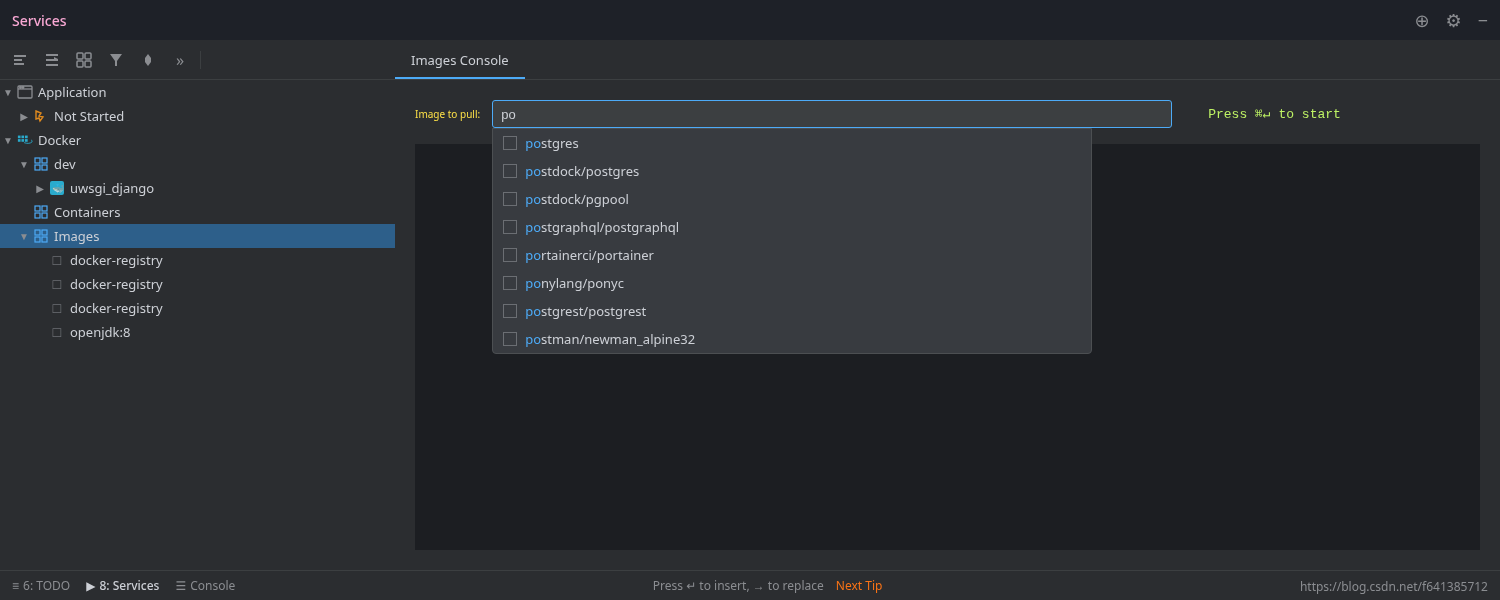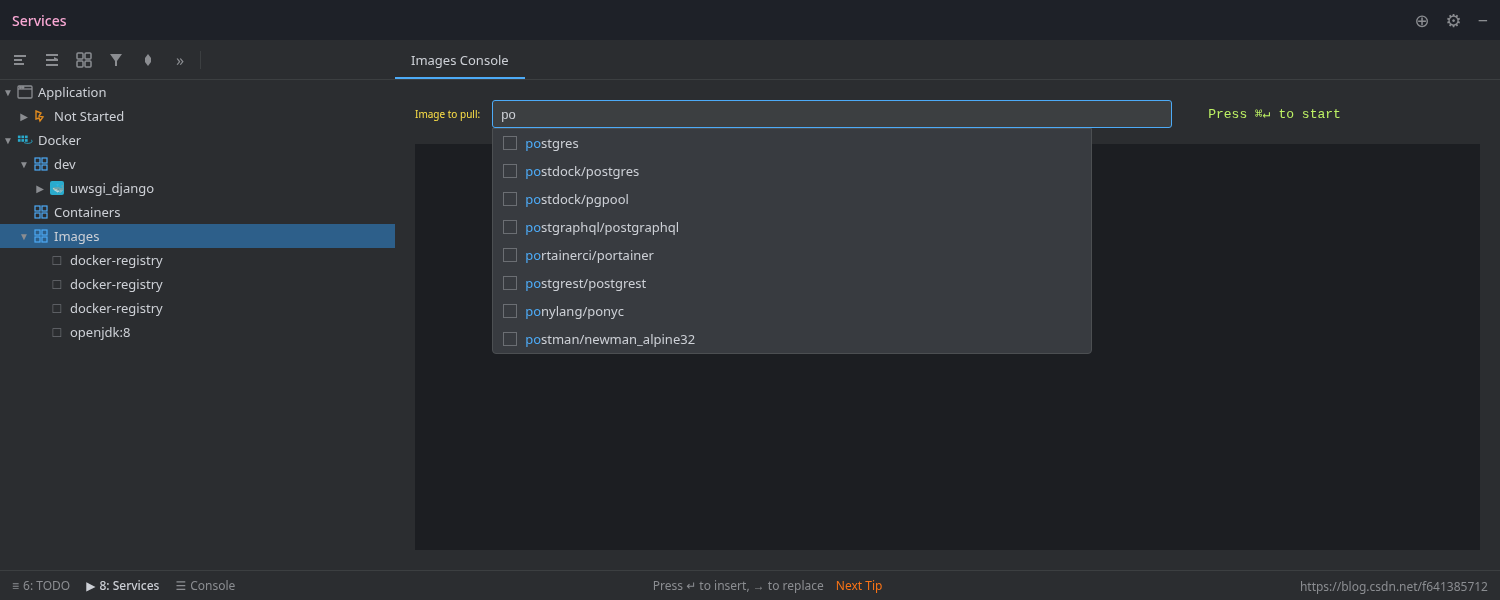--- a/index.html
+++ b/index.html
@@ -539,25 +539,25 @@
               <div class="dropdown-item">
                 <div class="dropdown-checkbox"></div>
                 <span class="dropdown-text"><span class="highlight">po</span>stgraphql/postgraphql</span>
               </div>
               <div class="dropdown-item">
                 <div class="dropdown-checkbox"></div>
                 <span class="dropdown-text"><span class="highlight">po</span>rtainerci/portainer</span>
               </div>
               <div class="dropdown-item">
                 <div class="dropdown-checkbox"></div>
+                <span class="dropdown-text"><span class="highlight">po</span>nylang/ponyc</span>
+              </div>
+              <div class="dropdown-item">
+                <div class="dropdown-checkbox"></div>
                 <span class="dropdown-text"><span class="highlight">po</span>stgrest/postgrest</span>
-              </div>
-              <div class="dropdown-item">
-                <div class="dropdown-checkbox"></div>
-                <span class="dropdown-text"><span class="highlight">po</span>nylang/ponyc</span>
               </div>
               <div class="dropdown-item">
                 <div class="dropdown-checkbox"></div>
                 <span class="dropdown-text"><span class="highlight">po</span>stman/newman_alpine32</span>
               </div>
             </div>
         </div>
         <span class="press-hint">Press ⌘↵ to start</span>
       </div>
 

